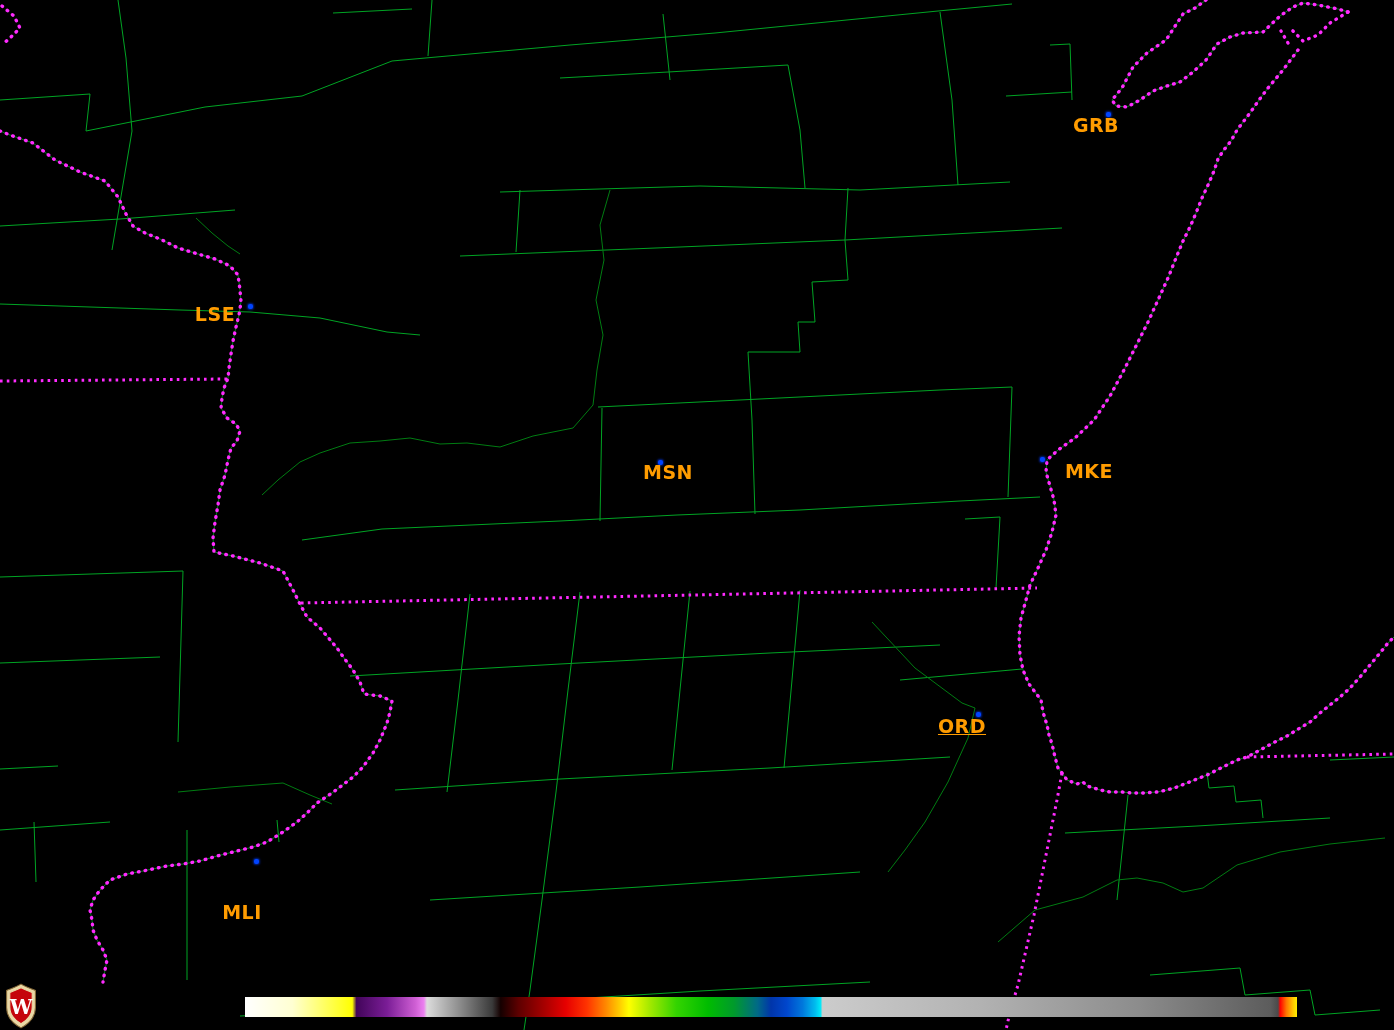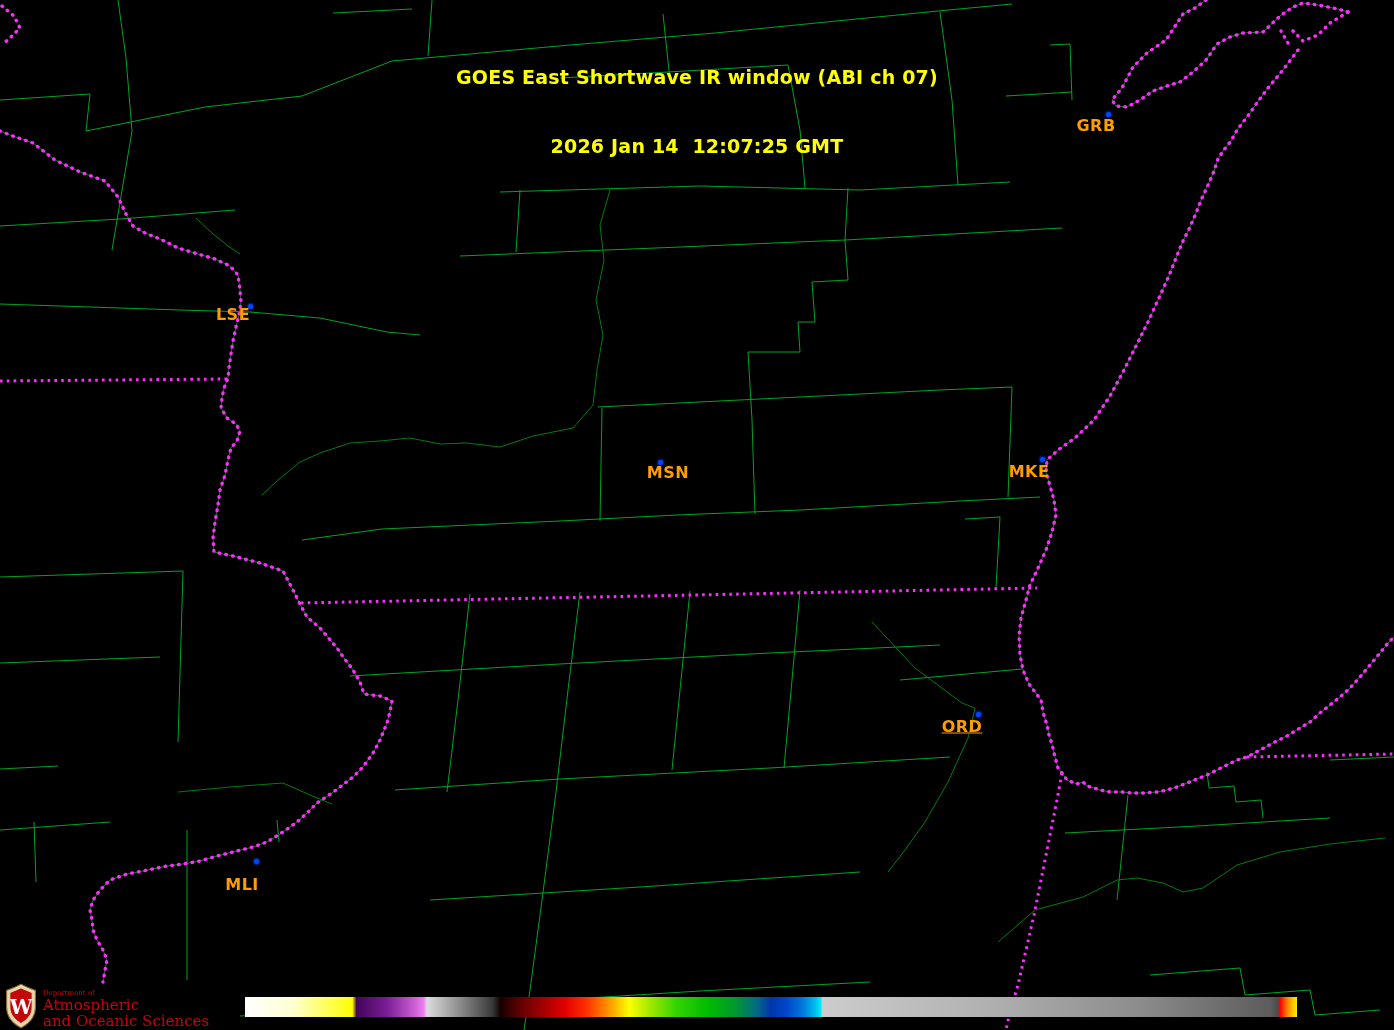--- a/index.html
+++ b/index.html
@@ -17,21 +17,21 @@
     stroke-dasharray:0.6 6.2;stroke-linecap:round;}
   .title-block{
     position:absolute;top:20px;left:0;width:100%;text-align:center;
     color:var(--title-color,#ffff00);font-weight:bold;font-size:19px;line-height:23px;
     white-space:pre;letter-spacing:0.2px;
   }
   .station{position:absolute;}
   .station .dot{position:absolute;width:5px;height:5px;border-radius:2px;
     background:var(--dot-color,#0044ff);box-shadow:0 0 2px 1px rgba(0,60,255,.55);}
   .station .code{position:absolute;transform:translate(-50%,-50%);
-    color:var(--label-color,#ff9c00);font-size:16px;font-weight:bold;letter-spacing:.5px;}
+    color:var(--label-color,#ff9c00);font-size:19px;font-weight:bold;letter-spacing:.5px;}
   .colorbar{position:absolute;border:0;}
   .logo{position:absolute;left:5px;top:983px;display:flex;align-items:flex-start;}
   .logo-text{margin-left:6px;color:var(--logo-color,#c5050c);font-family:"DejaVu Serif",serif;}
   .logo-dept{font-size:7px;margin-top:6px;}
   .logo-l1{font-size:15px;line-height:16px;}
   .logo-l2{font-size:15px;line-height:16px;}
 </style>
 </head>
 <body>
 
@@ -114,60 +114,51 @@
     </g>
 
     <g class="border-dots">
       <polyline points="0,381 227,379"></polyline>
       <polyline points="301,603 1037,588"></polyline>
       <polyline points="1247,757 1394,754"></polyline>
       <polyline points="1062,773 1057,800 1051,830 1046,855 1040,885 1034,915 1026,950 1018,985 1010,1012 1006,1030"></polyline>
     </g>
   </svg>
 
-  <div class="title-block">
-    <div>GOES East Shortwave IR window (ABI ch 07)</div>
-    <div>2026 Jan 14  12:07:25 GMT</div>
-  </div>
 
   <div id="stations">
       <div class="station">
         <div class="dot" style="left: 1106px; top: 112px;"></div>
         <div class="code" style="left: 1096px; top: 125px;">GRB</div>
       </div>
       <div class="station">
         <div class="dot" style="left: 248px; top: 304px;"></div>
-        <div class="code" style="left: 233px; top: 314px;">LSE</div>
+        <div class="code" style="left: 215px; top: 314px;">LSE</div>
       </div>
       <div class="station">
         <div class="dot" style="left: 658px; top: 460px;"></div>
         <div class="code" style="left: 668px; top: 472px;">MSN</div>
       </div>
       <div class="station">
         <div class="dot" style="left: 1040px; top: 457px;"></div>
-        <div class="code" style="left: 1029px; top: 471px;">MKE</div>
+        <div class="code" style="left: 1089px; top: 471px;">MKE</div>
       </div>
       <div class="station">
         <div class="dot" style="left: 976px; top: 712px;"></div>
         <div class="code" style="left: 962px; top: 726px; text-decoration: underline;">ORD</div>
       </div>
       <div class="station">
         <div class="dot" style="left: 254px; top: 859px;"></div>
-        <div class="code" style="left: 242px; top: 884px;">MLI</div>
+        <div class="code" style="left: 242px; top: 912px;">MLI</div>
       </div>
     </div>
 
   <div id="colorbar" class="colorbar" style="left: 245px; top: 997px; width: 1052px; height: 20px; background: linear-gradient(to right, rgb(255, 255, 255) 0%, rgb(255, 255, 210) 4.5%, rgb(255, 255, 46) 9%, rgb(255, 255, 0) 10.2%, rgb(66, 5, 90) 10.6%, rgb(122, 29, 150) 13.5%, rgb(207, 95, 212) 16.2%, rgb(236, 128, 240) 17%, rgb(220, 220, 220) 17.3%, rgb(138, 138, 138) 20.5%, rgb(58, 58, 58) 23.5%, rgb(21, 0, 0) 24.3%, rgb(94, 0, 0) 26%, rgb(168, 0, 0) 28.5%, rgb(230, 0, 0) 30.5%, rgb(255, 51, 0) 32.5%, rgb(255, 136, 0) 34.3%, rgb(255, 204, 0) 35.6%, rgb(255, 255, 0) 36.5%, rgb(162, 232, 0) 38.5%, rgb(52, 212, 0) 41%, rgb(0, 188, 0) 44%, rgb(0, 154, 44) 46.5%, rgb(0, 106, 134) 48.7%, rgb(0, 53, 170) 50%, rgb(0, 70, 204) 51.5%, rgb(0, 120, 220) 53%, rgb(0, 188, 238) 54.2%, rgb(0, 232, 248) 54.7%, rgb(204, 204, 204) 54.9%, rgb(178, 178, 178) 70%, rgb(140, 140, 140) 85%, rgb(92, 92, 92) 97.5%, rgb(74, 74, 74) 98.2%, rgb(255, 0, 0) 98.4%, rgb(255, 119, 0) 99%, rgb(255, 196, 0) 99.6%, rgb(255, 238, 0) 100%);"></div>
 
   <div class="logo">
     <svg width="32" height="46" viewBox="0 0 60 86">
       <path d="M30,2 C42,9 52,11 57,14 L57,46 C57,64 45,76 30,84 C15,76 3,64 3,46 L3,14 C8,11 18,9 30,2 Z" fill="#e9d9a6" stroke="#8a6d3b" stroke-width="2"></path>
       <path d="M30,9 C40,14 48,16 51,18 L51,45 C51,60 41,70 30,76 C19,70 9,60 9,45 L9,18 C12,16 20,14 30,9 Z" fill="#c5050c" stroke="#e9d9a6" stroke-width="2"></path>
       <text x="30" y="58" text-anchor="middle" font-family="DejaVu Serif, serif" font-size="38" font-weight="bold" fill="#ffffff">W</text>
     </svg>
-    <div class="logo-text">
-      <div class="logo-dept">Department of</div>
-      <div class="logo-l1">Atmospheric</div>
-      <div class="logo-l2">and Oceanic Sciences</div>
-    </div>
   </div>
 
 </div>
 
 </body></html>

